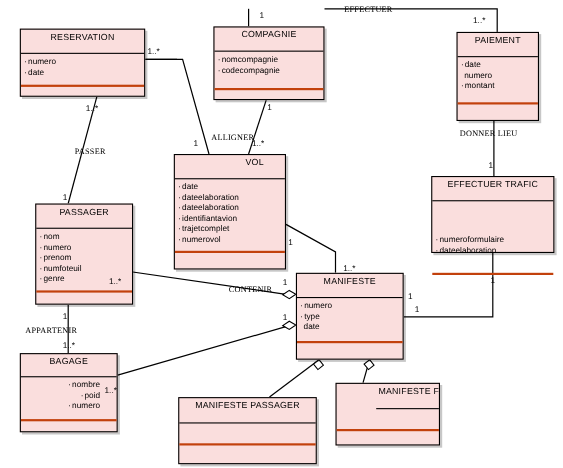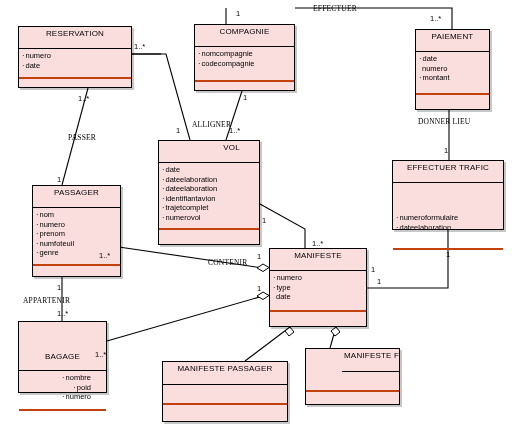--- a/index.html
+++ b/index.html
@@ -200,21 +200,21 @@
     <div class="uml-name" style="height:16px;">MANIFESTE</div>
     <div class="uml-attrs" style="height:41px;">
       <div class="uml-attr">numero</div>
       <div class="uml-attr">type</div>
       <div class="uml-attr nodot">date</div>
     </div>
     <div class="uml-ops"></div>
   </div>
 
   <div class="uml-class" style="left:18px; top:321px; width:89px; height:72px;">
-    <div class="uml-name" style="height:15px;margin-top:28px;">BAGAGE</div>
+    <div class="uml-name" style="height:15px;">BAGAGE</div>
     <div class="uml-attrs" style="height:40px;text-align:right;">
       <div class="uml-attr">nombre</div>
       <div class="uml-attr">poid</div>
       <div class="uml-attr">numero</div>
     </div>
     <div class="uml-ops"></div>
   </div>
 
   <div class="uml-class" style="left:162px; top:361px; width:126px; height:61px;">
     <div class="uml-name" style="height:17px;">MANIFESTE PASSAGER</div>

